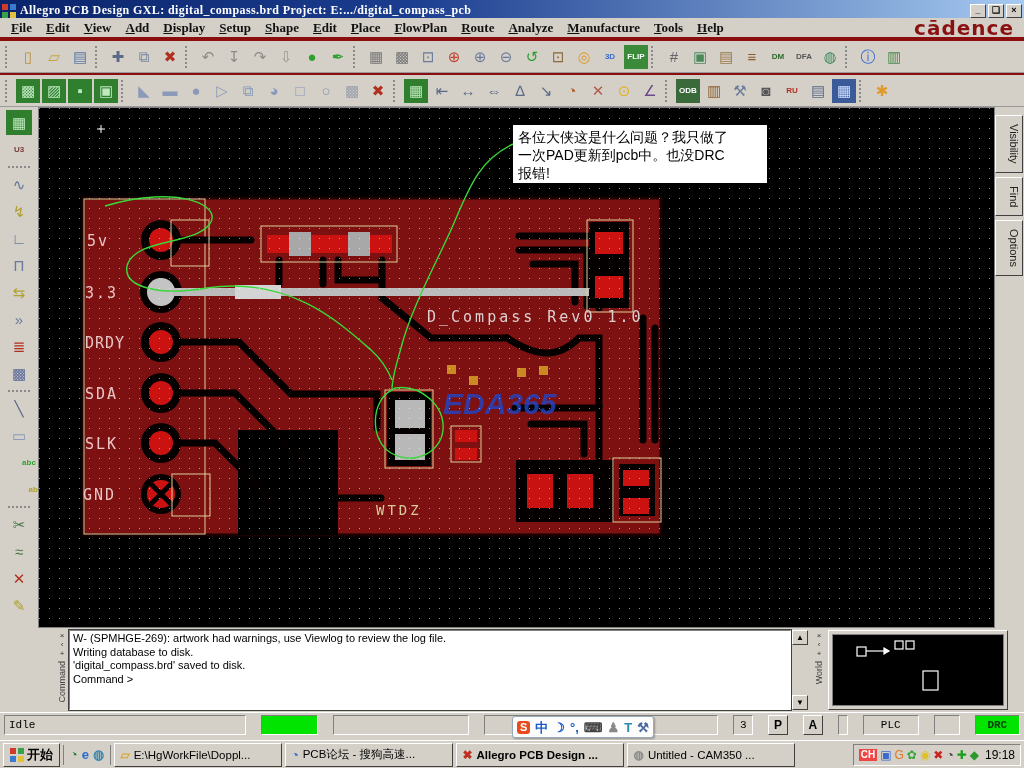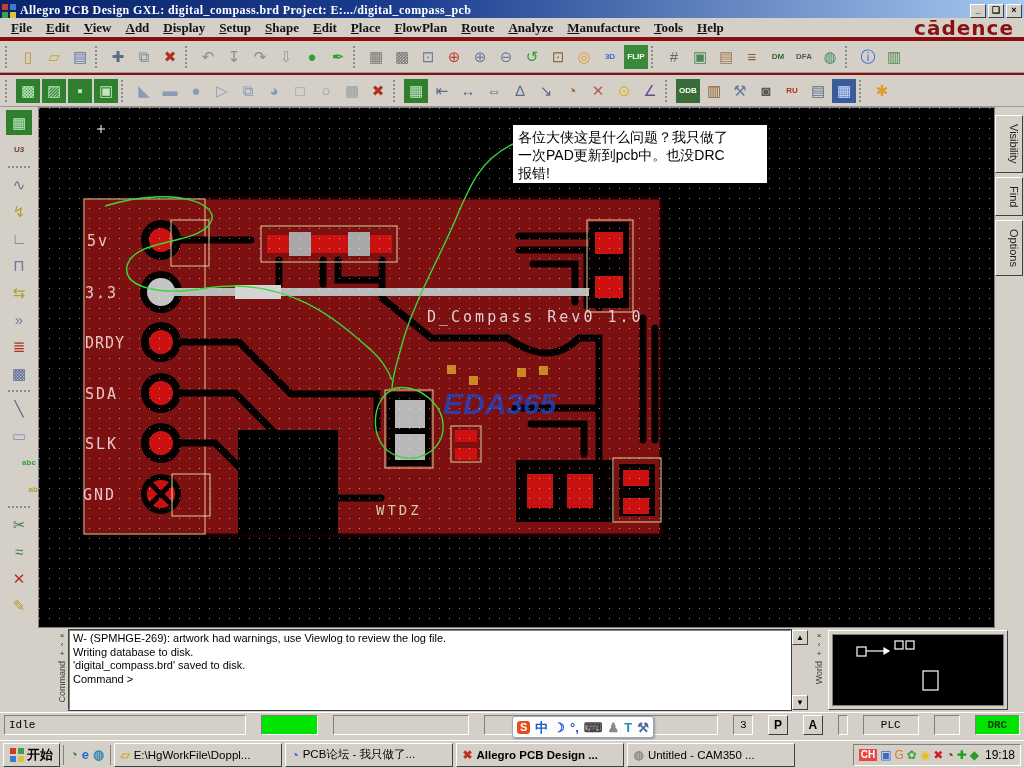--- a/index.html
+++ b/index.html
@@ -661,21 +661,21 @@
       <span style="color: rgb(42, 106, 208);">e</span>
       <span style="color: rgb(58, 138, 176);">◍</span>
     </div>
   <div id="tasks" style="display:flex;gap:3px;">
       <div class="task-btn" style="width: 168px;">
         <span class="ticon" style="color: rgb(216, 166, 42);">▱</span>
         <span>E:\HgWorkFile\Doppl...</span>
       </div>
       <div class="task-btn" style="width: 168px;">
         <span class="ticon" style="color: rgb(42, 106, 208);">◔</span>
-        <span>PCB论坛 - 我只做了...</span>
+        <span>PCB论坛 - 搜狗高速...</span>
       </div>
       <div class="task-btn" style="width: 168px;">
         <span class="ticon" style="color: rgb(192, 48, 32);">✖</span>
         <span style="font-weight: bold;">Allegro PCB Design ...</span>
       </div>
       <div class="task-btn" style="width: 168px;">
         <span class="ticon" style="color: rgb(138, 138, 138);">◍</span>
         <span>Untitled - CAM350 ...</span>
       </div>
     </div>

